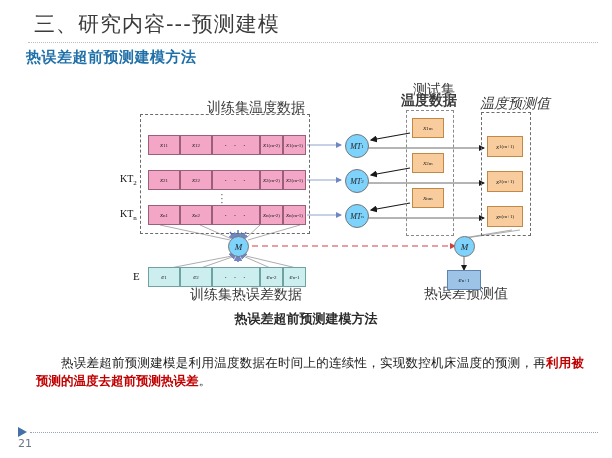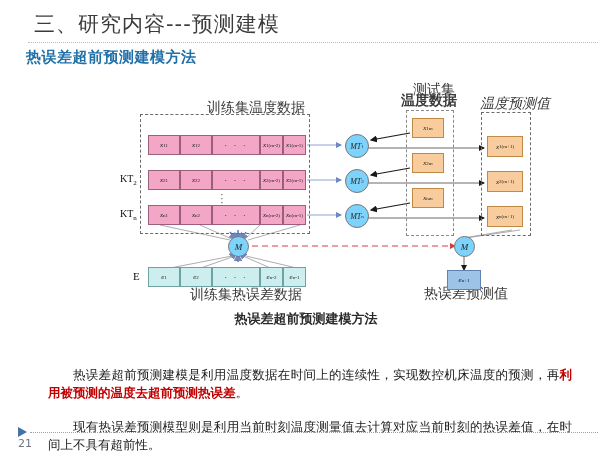--- a/index.html
+++ b/index.html
@@ -92,21 +92,21 @@
     font-family:"DejaVu Sans","Liberation Sans",sans-serif;
   }
 
   
   .bodytext{
     position:absolute;left:32px;top:350px;width:556px;
     font-size:12.5px;line-height:18px;color:#1a1a1a;
     font-family:"Liberation Serif","DejaVu Serif",serif;
     text-align:justify;
   }
-  .bodytext p{margin:16px;text-indent:2em;}
+  .bodytext p{margin:4px;text-indent:2em;}
   .hl{color:#c00000;font-weight:bold;}
 
   
   .foot-rule{
     position:absolute;left:30px;top:432px;width:568px;height:0;
     border-top:1px dotted #9aa3b0;
   }
   .foot-marker{
     position:absolute;left:18px;top:427px;
     width:0;height:0;border-left:9px solid #4472a8;
@@ -341,20 +341,19 @@
       <span>e</span>
         <sub>n+1</sub>
     </div>
 
   </div>
 
   <div class="caption">热误差超前预测建模方法</div>
 
   <div class="bodytext">
     <p><span>热误差超前预测建模是利用温度数据在时间上的连续性，实现数控机床温度的预测，再</span><span class="hl">利用被预测的温度去超前预测热误差</span><span>。</span></p>
-    <p>现有热误差预测模型则是利用当前时刻温度测量值去计算对应当前时刻的热误差值，在时间上不具有超前性。</p>
   </div>
 
   <div class="foot-rule"></div>
   <div class="foot-marker"></div>
   <div class="page-num">21</div>
 
 </div>
 
 </body></html>

